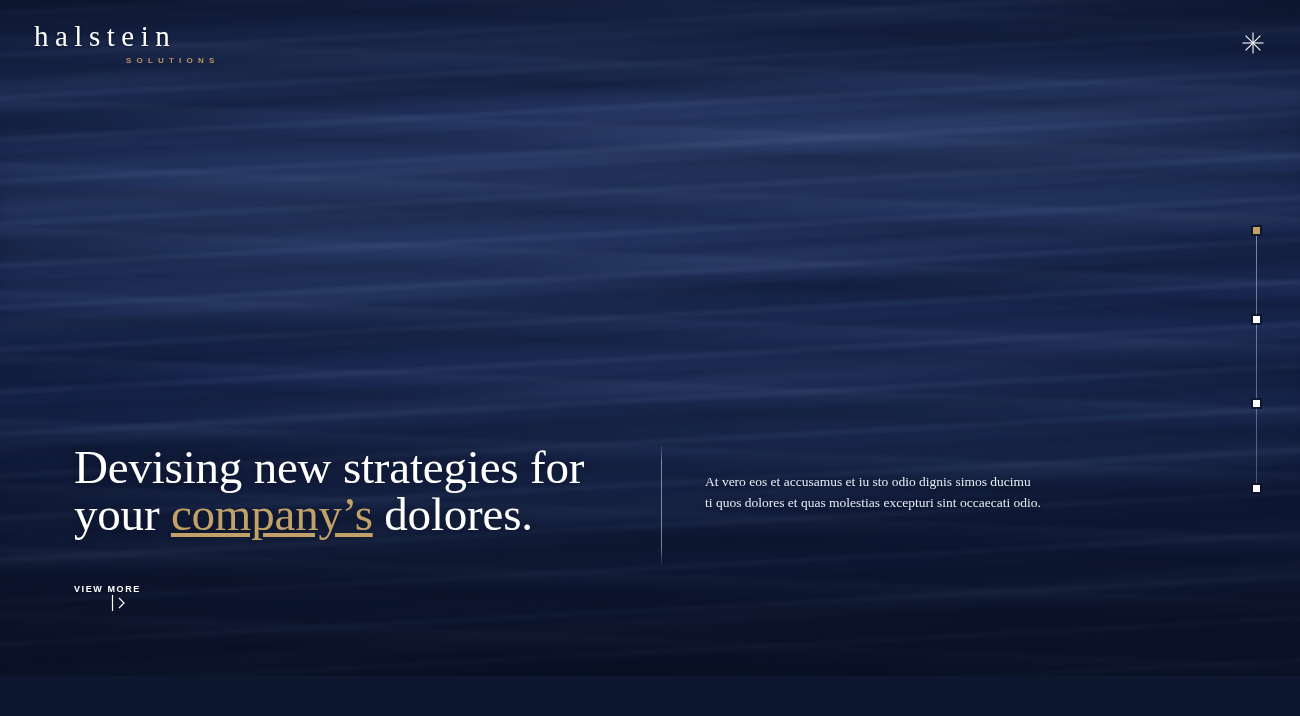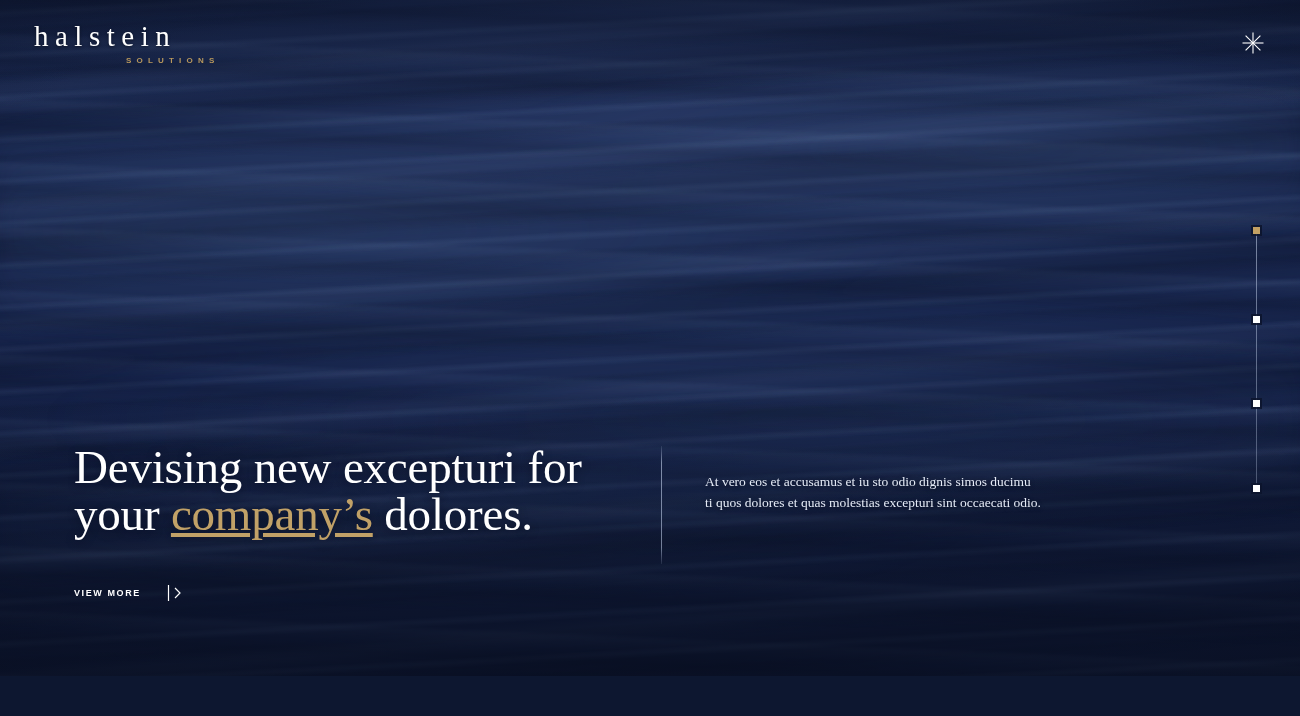--- a/index.html
+++ b/index.html
@@ -178,21 +178,21 @@
     margin-top:18px;
   }
   .headline .gold{ color:#c1a167;text-decoration:underline; }
 
   .cta{
     display:inline-flex;
     align-items:center;
     margin-top:46px;
     text-decoration:none;
     cursor:pointer;
-    background:transparent; border:0; padding:0;
+    background:transparent; border:0; padding:0;flex-direction:column;
   }
   .cta-label{
     font-family:"Liberation Sans", sans-serif;
     font-size:9px;
     font-weight:700;
     letter-spacing:1.6px;
     color:#ffffff;
     text-transform:uppercase;
   }
   .cta-arrow{
@@ -261,21 +261,21 @@
 
     <button class="pager-dot active" style="top:5px"></button>
     <button class="pager-dot" style="top:94px"></button>
     <button class="pager-dot" style="top:178px"></button>
     <button class="pager-dot" style="top:263px"></button>
   </div>
 
   <div class="hero">
 
     <div class="hero-left">
-      <h1 class="headline"><span>Devising new excepturi for your </span><span class="gold">company’s</span><span> dolores.</span></h1>
+      <h1 class="headline"><span>Devising new strategies for your </span><span class="gold">company’s</span><span> dolores.</span></h1>
 
       <a class="cta" href="#">
         <span class="cta-label">VIEW MORE</span>
         <span class="cta-arrow">
           <svg width="18" height="18" viewBox="0 0 18 18" aria-hidden="true">
             <line x1="1.5" y1="1" x2="1.5" y2="17" stroke="#ffffff" stroke-width="1.2"></line>
             <polyline points="8,4 13,9 8,14" fill="none" stroke="#ffffff" stroke-width="1.2"></polyline>
           </svg>
         </span>
       </a>

